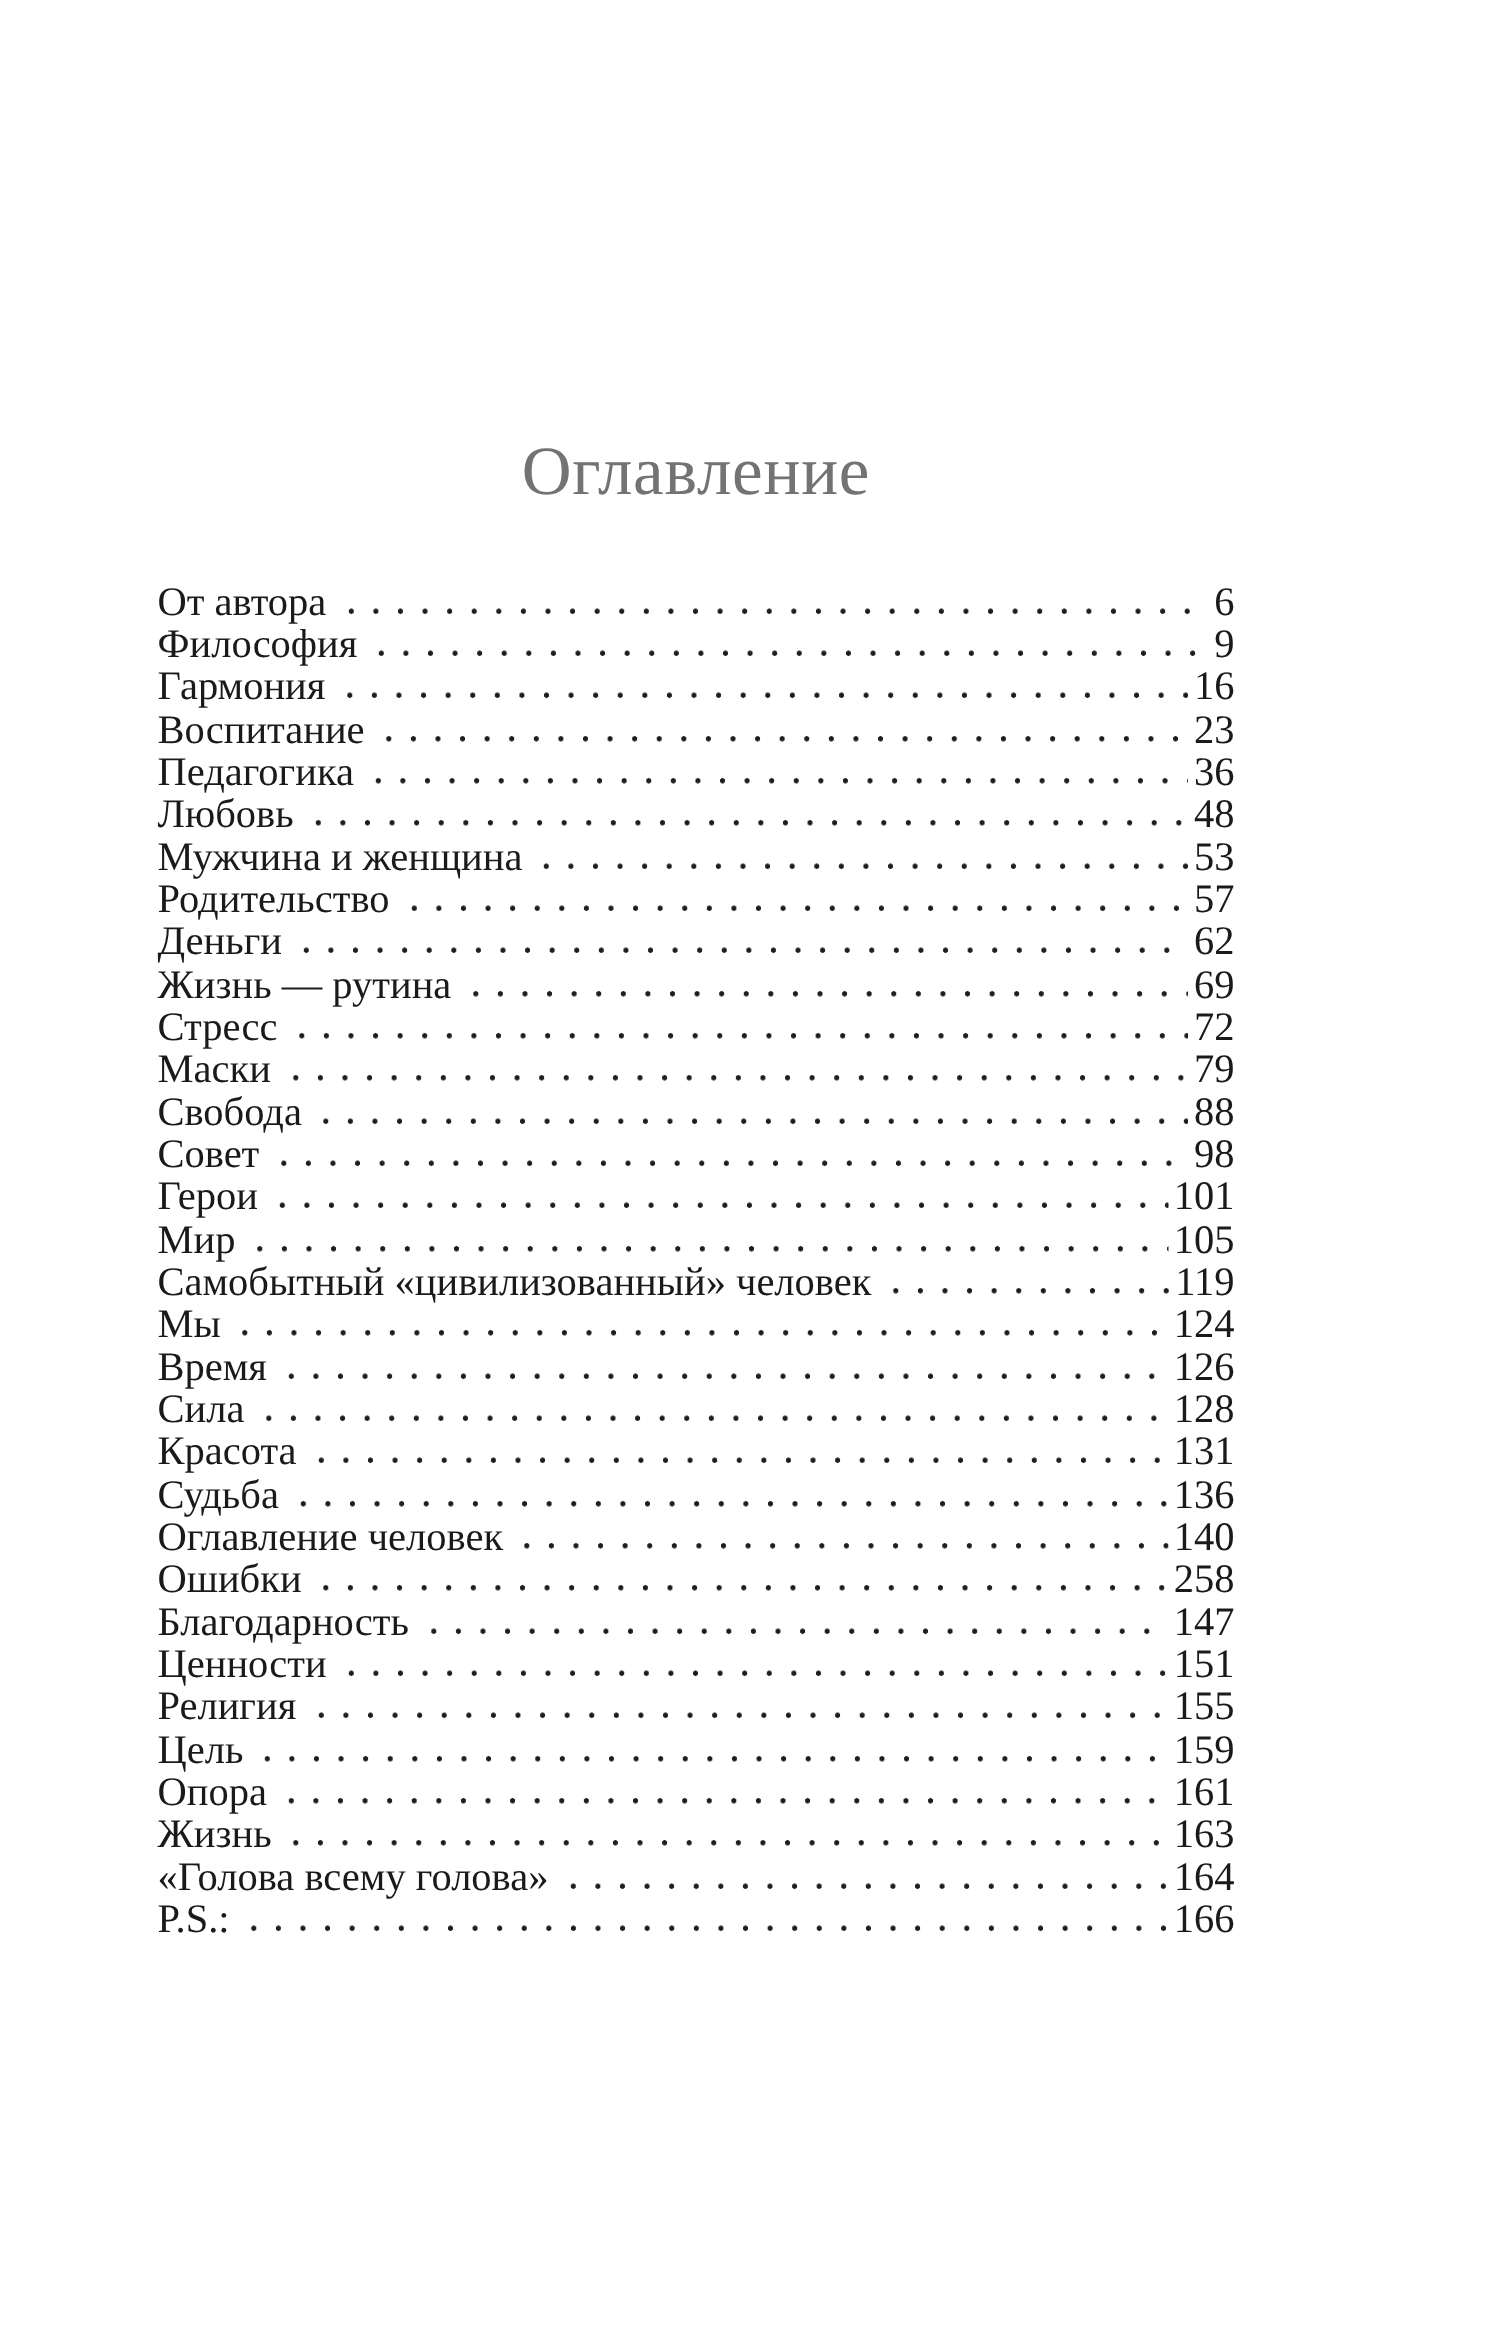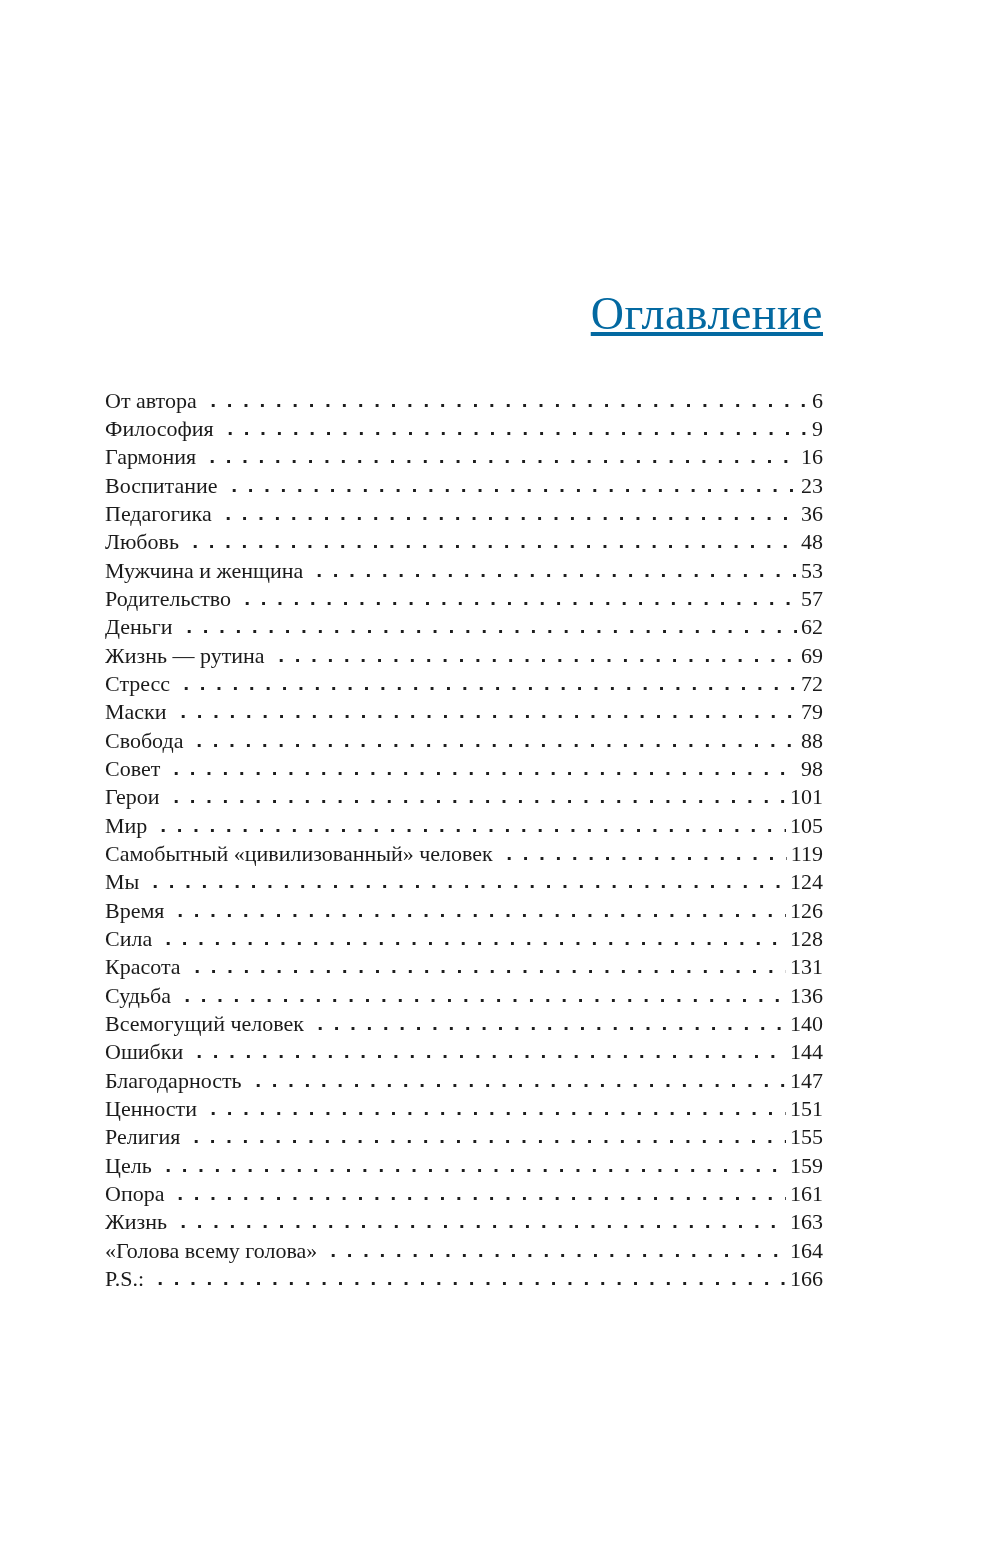--- a/index.html
+++ b/index.html
@@ -24,28 +24,27 @@
     position: absolute;
     left: 105px;
     top: 0;
     width: 718px;
   }
   .toc-title {
     margin: 288px 0 0 0;
     font-size: 46px;
     font-weight: 400;
     line-height: 1.12;
-    text-align: right;
-    color: #0369a1;
+    text-align: center;
+    color: #737373;
     letter-spacing: 0.5px;
-    text-decoration: underline;
   }
   .toc {
     margin-top: 47px;
-    font-size: 22px;
+    font-size: 27px;
     line-height: 28.35px;
   }
   .toc-row {
     display: flex;
     align-items: baseline;
     white-space: nowrap;
   }
   .toc-label {
     flex: 0 0 auto;
   }
@@ -198,29 +197,29 @@
     <span class="toc-page">131</span>
   </div>
 
   <div class="toc-row">
     <span class="toc-label">Судьба</span>
     <span class="toc-dots"></span>
     <span class="toc-page">136</span>
   </div>
 
   <div class="toc-row">
-    <span class="toc-label">Всемогущий человек</span>
+    <span class="toc-label">Оглавление человек</span>
     <span class="toc-dots"></span>
     <span class="toc-page">140</span>
   </div>
 
   <div class="toc-row">
     <span class="toc-label">Ошибки</span>
     <span class="toc-dots"></span>
-    <span class="toc-page">144</span>
+    <span class="toc-page">258</span>
   </div>
 
   <div class="toc-row">
     <span class="toc-label">Благодарность</span>
     <span class="toc-dots"></span>
     <span class="toc-page">147</span>
   </div>
 
   <div class="toc-row">
     <span class="toc-label">Ценности</span>

